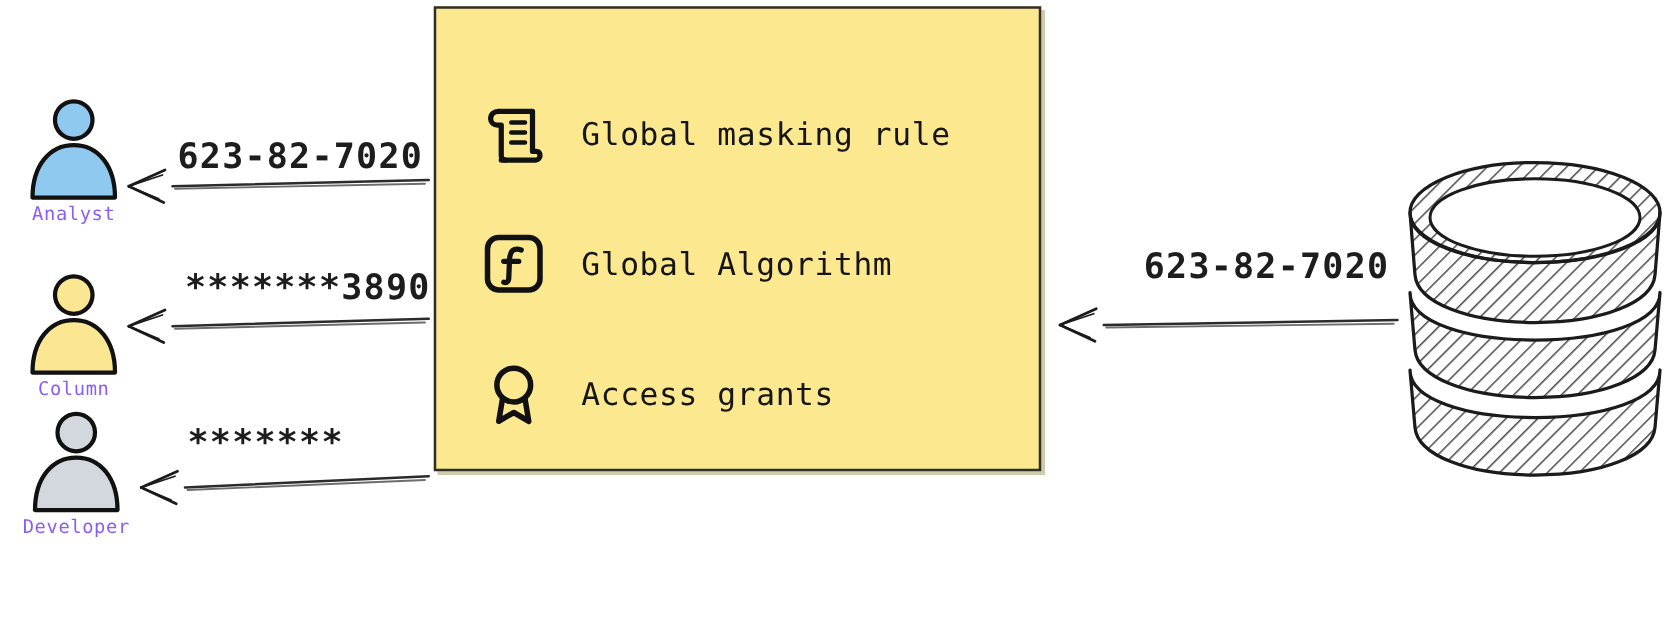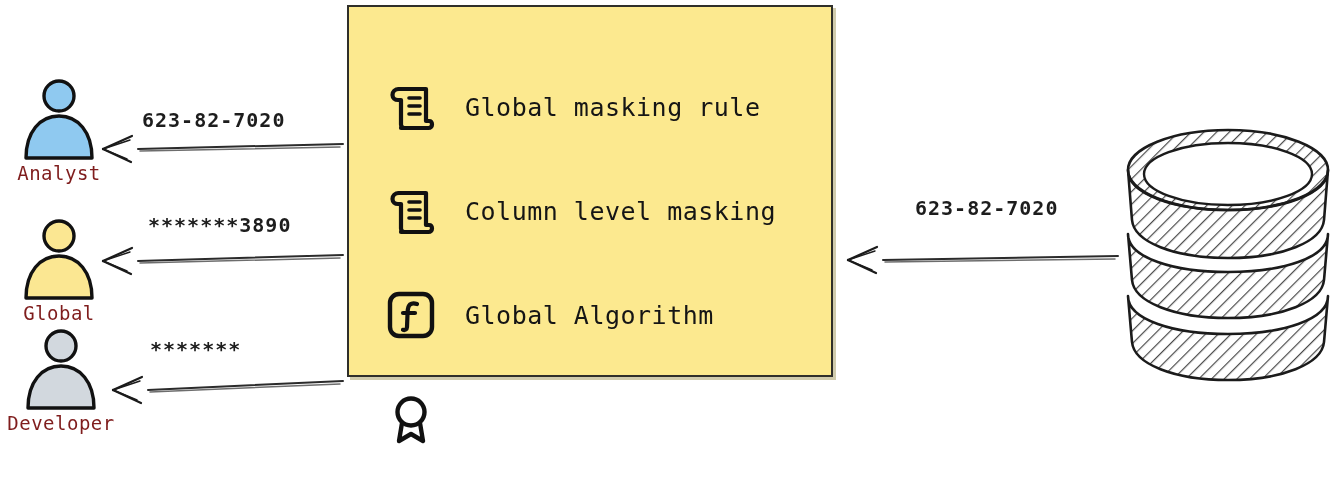--- a/index.html
+++ b/index.html
@@ -22,31 +22,31 @@
     width: 110px;
     text-align: center;
   }
   .persona-figure {
     width: 84px;
     height: 86px;
     margin: 0 auto;
     display: block;
   }
   .persona-label {
-    font-size: 19px;
+    font-size: 15px;
     letter-spacing: 0.5px;
-    color: #7f1d1d;
+    color: #8b5cf6;
     margin-top: -2px;
     white-space: nowrap;
   }
 
   
   .flow-value {
     position: absolute;
-    font-size: 20px;
+    font-size: 28px;
     font-weight: 700;
     letter-spacing: 1px;
     color: #1d1d1d;
     white-space: nowrap;
   }
 
   
   .arrow-svg {
     position: absolute;
     overflow: visible;
@@ -143,51 +143,40 @@
           <path d="M14,8 L41,8 L41,40 L44,40 C46,40 47,41.5 47,43.5 C47,45.5 45.5,47 43.5,47 L16,47" fill="none" stroke="#111" stroke-width="4.2" stroke-linecap="round" stroke-linejoin="round"></path>
           <path d="M14,8 C10,8 7.5,10.5 7.5,14 C7.5,17 10,19 13,19 L16,19 L16,43.5 C16,45.6 17.6,47 19.5,47" fill="none" stroke="#111" stroke-width="4.2" stroke-linecap="round" stroke-linejoin="round"></path>
           <line x1="24" y1="17" x2="35" y2="17" stroke="#111" stroke-width="3.6" stroke-linecap="round"></line>
           <line x1="24" y1="25" x2="35" y2="25" stroke="#111" stroke-width="3.6" stroke-linecap="round"></line>
           <line x1="24" y1="33" x2="35" y2="33" stroke="#111" stroke-width="3.6" stroke-linecap="round"></line>
         </svg>
       </span>
       <span class="policy-text">Global masking rule</span>
     </div>
 
-    <div class="policy-item">
-      <span class="policy-icon">
-        <svg width="52" height="52" viewBox="0 0 52 52">
-          <path d="M14,8 L41,8 L41,40 L44,40 C46,40 47,41.5 47,43.5 C47,45.5 45.5,47 43.5,47 L16,47" fill="none" stroke="#111" stroke-width="4.2" stroke-linecap="round" stroke-linejoin="round"></path>
-          <path d="M14,8 C10,8 7.5,10.5 7.5,14 C7.5,17 10,19 13,19 L16,19 L16,43.5 C16,45.6 17.6,47 19.5,47" fill="none" stroke="#111" stroke-width="4.2" stroke-linecap="round" stroke-linejoin="round"></path>
-          <line x1="24" y1="17" x2="35" y2="17" stroke="#111" stroke-width="3.6" stroke-linecap="round"></line>
-          <line x1="24" y1="25" x2="35" y2="25" stroke="#111" stroke-width="3.6" stroke-linecap="round"></line>
-          <line x1="24" y1="33" x2="35" y2="33" stroke="#111" stroke-width="3.6" stroke-linecap="round"></line>
-        </svg>
-      </span>
-      <span class="policy-text">Column level masking</span>
-    </div>
 
     <div class="policy-item">
       <span class="policy-icon">
         <svg width="52" height="52" viewBox="0 0 52 52">
           <rect x="5" y="5" width="42" height="42" rx="9" ry="9" fill="none" stroke="#111" stroke-width="4.4"></rect>
           <path d="M32,15 C32,15 27.5,13.5 25,15.5 C23,17.1 22.8,20 22.6,23 L22,38 C21.8,40.5 20,41.5 18,40.8" fill="none" stroke="#111" stroke-width="4.2" stroke-linecap="round"></path>
           <line x1="18" y1="24" x2="30" y2="24" stroke="#111" stroke-width="4.2" stroke-linecap="round"></line>
         </svg>
       </span>
       <span class="policy-text">Global Algorithm</span>
     </div>
 
     <div class="policy-item">
       <span class="policy-icon">
         <svg width="52" height="52" viewBox="0 0 52 52">
           <circle cx="26" cy="19" r="13.5" fill="none" stroke="#111" stroke-width="4.4"></circle>
           <path d="M17,30 L14,48 L26,41 L38,48 L35,30" fill="none" stroke="#111" stroke-width="4.4" stroke-linejoin="round" stroke-linecap="round"></path>
         </svg>
       </span>
+      <span class="policy-text">Access grants</span>
     </div>
 
   </div>
 </div>
 
 <div class="flow-value" style="left:142px; top:108px;">623-82-7020</div>
 
 <svg class="arrow-svg" style="left:100px; top:128px;" width="245" height="40" viewBox="0 0 245 40">
   <path d="M243,16 L38,21" stroke="#2b2b2b" stroke-width="2" fill="none" stroke-linecap="round"></path>
   <path d="M240,19 L40,23" stroke="#6d6d6d" stroke-width="1.5" fill="none" stroke-linecap="round"></path>
@@ -214,21 +203,21 @@
   <path d="M3,21 L30,12" stroke="#1b1b1b" stroke-width="1.4" fill="none" stroke-linecap="round"></path>
   <path d="M3,21 L31,34" stroke="#1b1b1b" stroke-width="2.2" fill="none" stroke-linecap="round"></path>
   <path d="M3,21 L27,31" stroke="#1b1b1b" stroke-width="1.4" fill="none" stroke-linecap="round"></path>
 </svg>
 
 <div class="persona" style="left:4px; top:218px;">
   <svg class="persona-figure" viewBox="0 0 84 86">
     <circle cx="42" cy="18" r="15" fill="#fbe792" stroke="#111" stroke-width="3.4"></circle>
     <path d="M9,80 C9,54 23,38 42,38 C61,38 75,54 75,80 Z" fill="#fbe792" stroke="#111" stroke-width="3.4" stroke-linejoin="round"></path>
   </svg>
-  <div class="persona-label">Global</div>
+  <div class="persona-label">Column</div>
 </div>
 
 <div class="flow-value" style="left:150px; top:337px;">*******</div>
 
 <svg class="arrow-svg" style="left:110px; top:368px;" width="235" height="40" viewBox="0 0 235 40">
   <path d="M233,13 L38,22" stroke="#2b2b2b" stroke-width="2" fill="none" stroke-linecap="round"></path>
   <path d="M230,16 L40,24" stroke="#6d6d6d" stroke-width="1.5" fill="none" stroke-linecap="round"></path>
   <path d="M3,22 L32,9" stroke="#1b1b1b" stroke-width="2.2" fill="none" stroke-linecap="round"></path>
   <path d="M3,22 L30,13" stroke="#1b1b1b" stroke-width="1.4" fill="none" stroke-linecap="round"></path>
   <path d="M3,22 L31,35" stroke="#1b1b1b" stroke-width="2.2" fill="none" stroke-linecap="round"></path>

